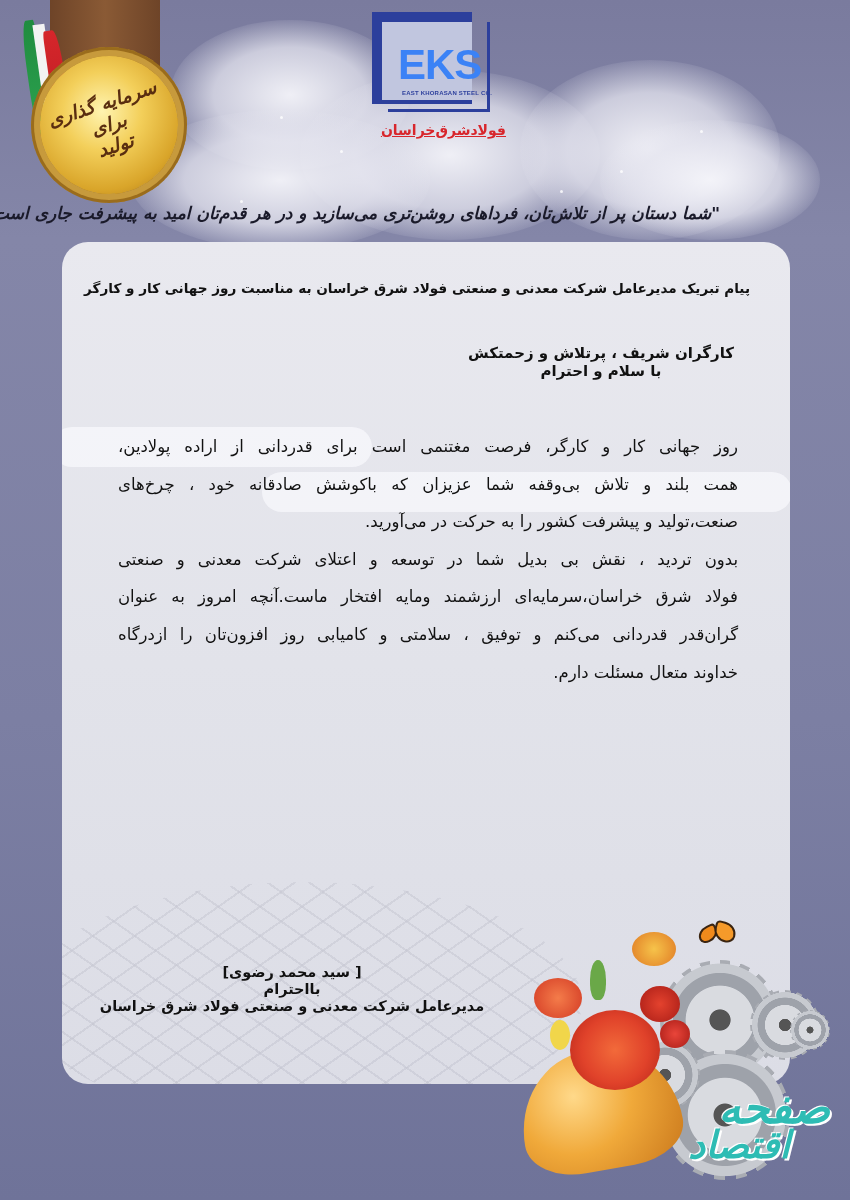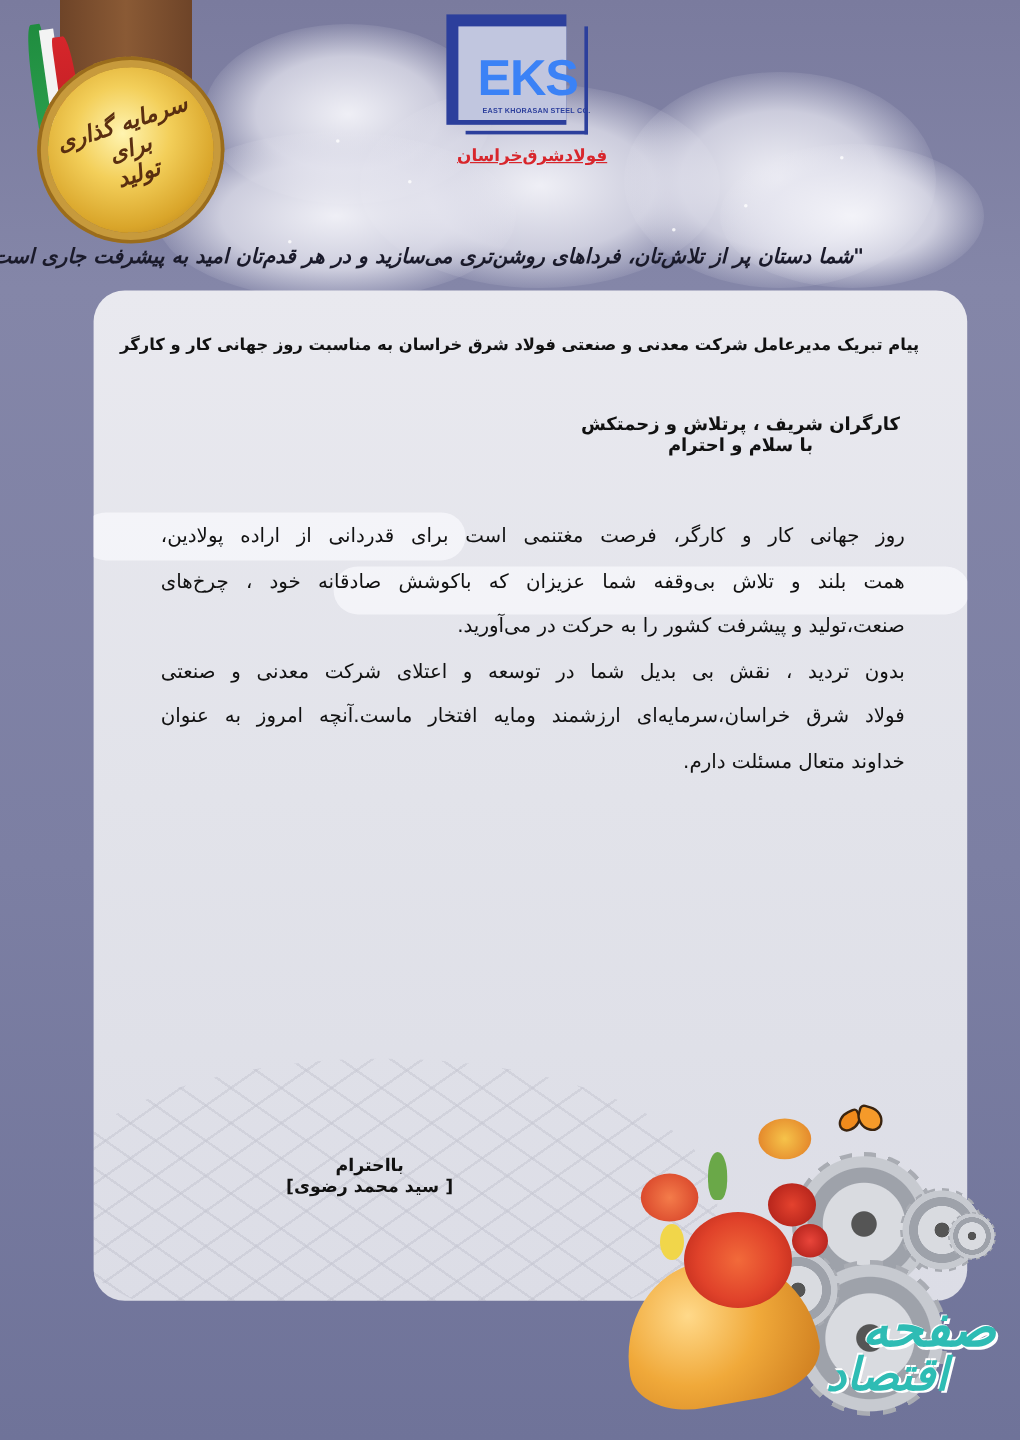--- a/index.html
+++ b/index.html
@@ -34,21 +34,21 @@
   .badge-teeth { position:absolute; left:31px; top:47px; width:156px; height:156px; border-radius:50%;
     background: repeating-conic-gradient(#b8882e 0deg 7deg, transparent 7deg 14deg); }
   .badge-strap { position:absolute; left:50px; top:0; width:110px; height:80px; background:linear-gradient(90deg,#6e4428,#8a5a35,#6e4428); }
   .badge-text { position:absolute; left:40px; top:56px; width:138px; height:138px; display:flex; flex-direction:column; align-items:center; justify-content:center; direction: rtl; color:#5a2e10; font-family:"DejaVu Serif", serif; font-style:italic; font-weight:bold; line-height:1.15; transform: rotate(-18deg); }
   .badge-text span { display:block; font-size:19px; white-space:nowrap; }
 
   
   .slogan { position:absolute; left:160px; top:203px; width:560px; text-align:center; direction: rtl; font-family:"DejaVu Serif", serif; font-style:italic; font-weight:bold; font-size:17px; color:#1a1a2a; white-space:nowrap; letter-spacing:-0.5px; }
 
   
-  .card { position:absolute; left:78px; top:242px; width:728px; height:842px; border-radius:26px;
+  .card { position:absolute; left:62px; top:242px; width:728px; height:842px; border-radius:26px;
     background: linear-gradient(180deg, #e9e9ef 0%, #e2e3ea 50%, #dcdde6 100%); overflow:hidden;padding-left:20px; }
   .card-ornament { position:absolute; left:-40px; top:640px; width:560px; height:240px; opacity:.25;
     background: repeating-linear-gradient(35deg, rgba(120,120,140,.5) 0 2px, transparent 2px 24px),
                 repeating-linear-gradient(-35deg, rgba(120,120,140,.5) 0 2px, transparent 2px 24px);
     border-radius: 50%; }
   .streak { position:absolute; height:40px; border-radius:20px; background: rgba(250,250,253,0.7); }
 
   .doc-title { position:absolute; left:0; top:38px; width:100%; padding:0 40px; direction: rtl; text-align:right; font-size:13.6px; font-weight:bold; color:#111; white-space:nowrap; letter-spacing:-0.3px; }
   .salutation { position:absolute; right:56px; top:102px; direction: rtl; text-align:center; font-weight:bold; font-size:15px; line-height:18px; color:#111; }
   .salutation div { white-space:nowrap; }
@@ -129,26 +129,28 @@
     <div>کارگران شریف ، پرتلاش و زحمتکش</div>
     <div>با سلام و احترام</div>
   </div>
 
   <div class="body-text">
     <span class="line full">روز جهانی کار و کارگر، فرصت مغتنمی است برای قدردانی از اراده پولادین،</span>
     <span class="line full">همت بلند و تلاش بی‌وقفه شما عزیزان که باکوشش صادقانه خود ، چرخ‌های</span>
     <span class="line">صنعت،تولید و پیشرفت کشور را به حرکت در می‌آورید.</span>
     <span class="line full">بدون تردید ، نقش بی بدیل شما در توسعه و اعتلای شرکت معدنی و صنعتی</span>
     <span class="line full">فولاد شرق خراسان،سرمایه‌ای ارزشمند ومایه افتخار ماست.آنچه امروز به عنوان</span>
+    <span class="line full">گران‌قدر قدردانی می‌کنم و توفیق ، سلامتی و کامیابی روز افزون‌تان را ازدرگاه</span>
     <span class="line">خداوند متعال مسئلت دارم.</span>
   </div>
 
   <div class="signature">
+    <div>[ سید محمد رضوی]</div>
     <div>بااحترام</div>
-    <div>[ سید محمد رضوی]</div>
+    <div>مدیرعامل شرکت معدنی و صنعتی فولاد شرق خراسان</div>
   </div>
 </div>
 
 <div class="decor">
   <div class="gear" style="left:140px;top:60px;width:120px;height:120px;"></div>
   <div class="gear" style="left:230px;top:90px;width:70px;height:70px;"></div>
   <div class="gear" style="left:270px;top:110px;width:40px;height:40px;"></div>
   <div class="gear" style="left:140px;top:150px;width:130px;height:130px;"></div>
   <div class="gear" style="left:110px;top:140px;width:70px;height:70px;"></div>
   <div class="helmet"></div>

